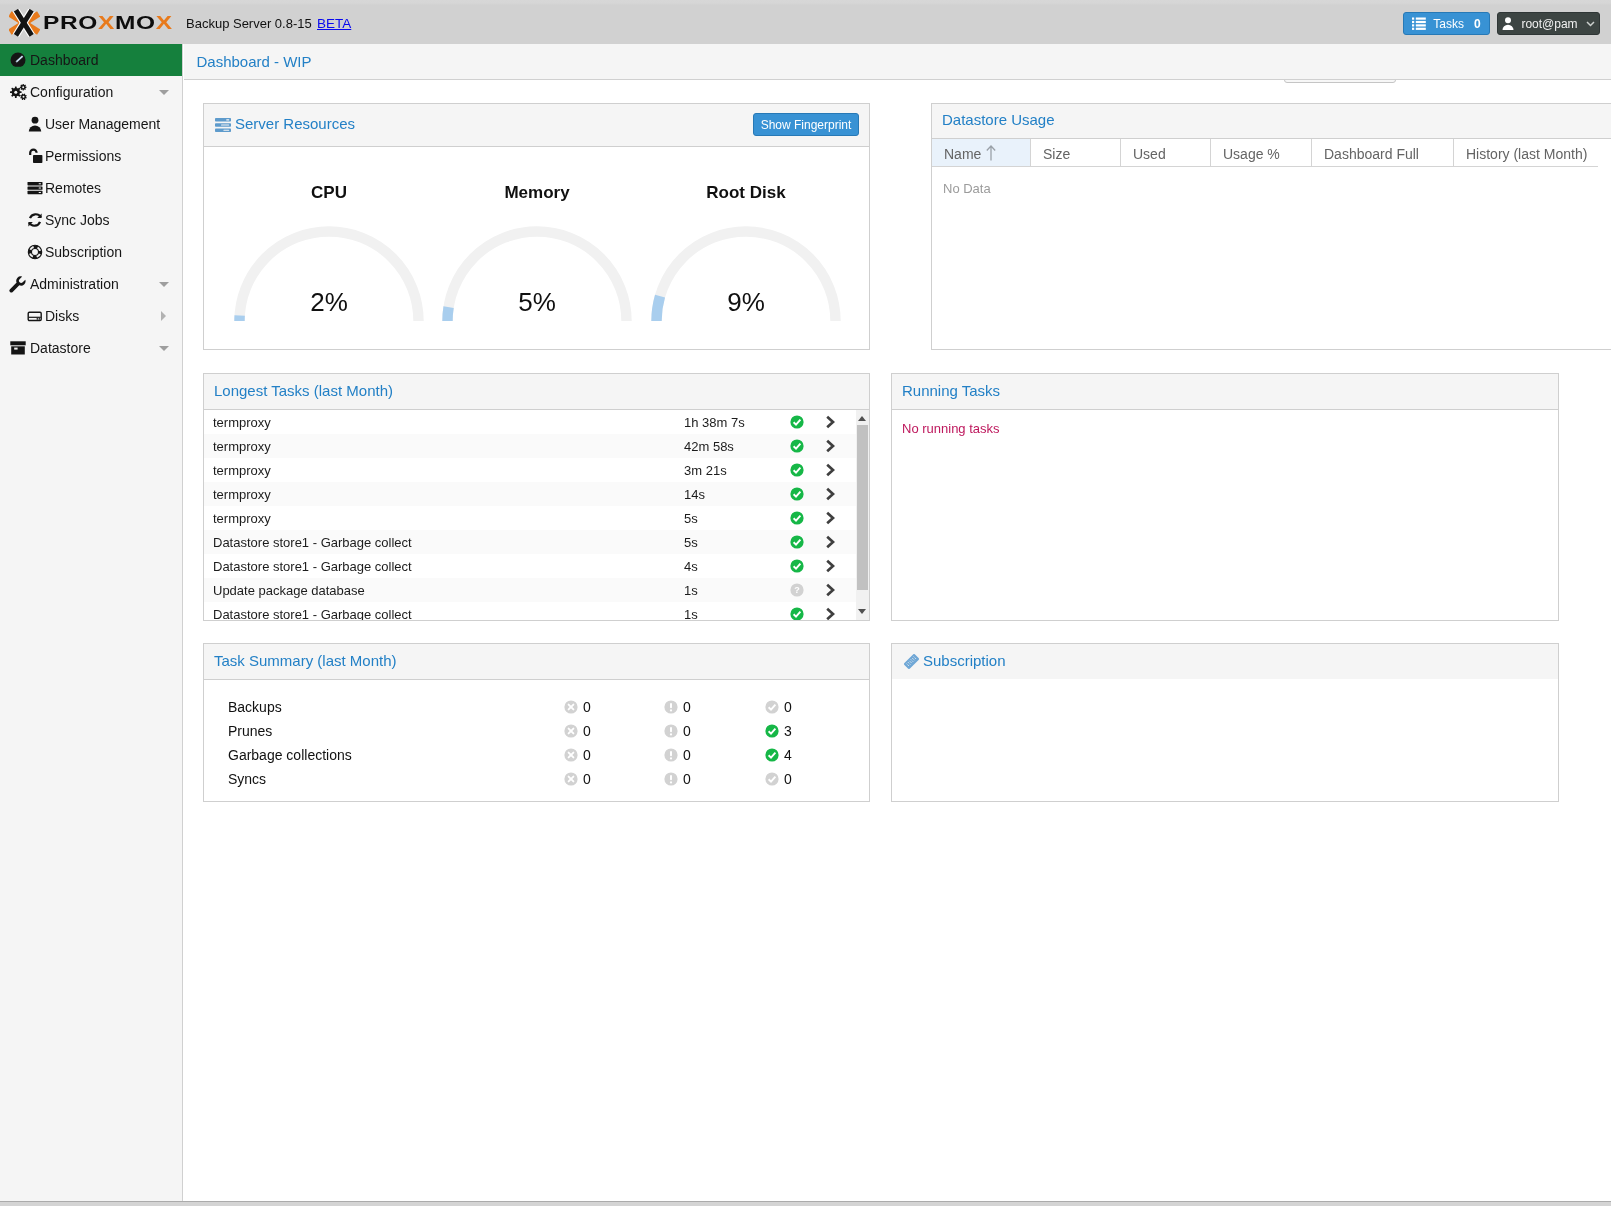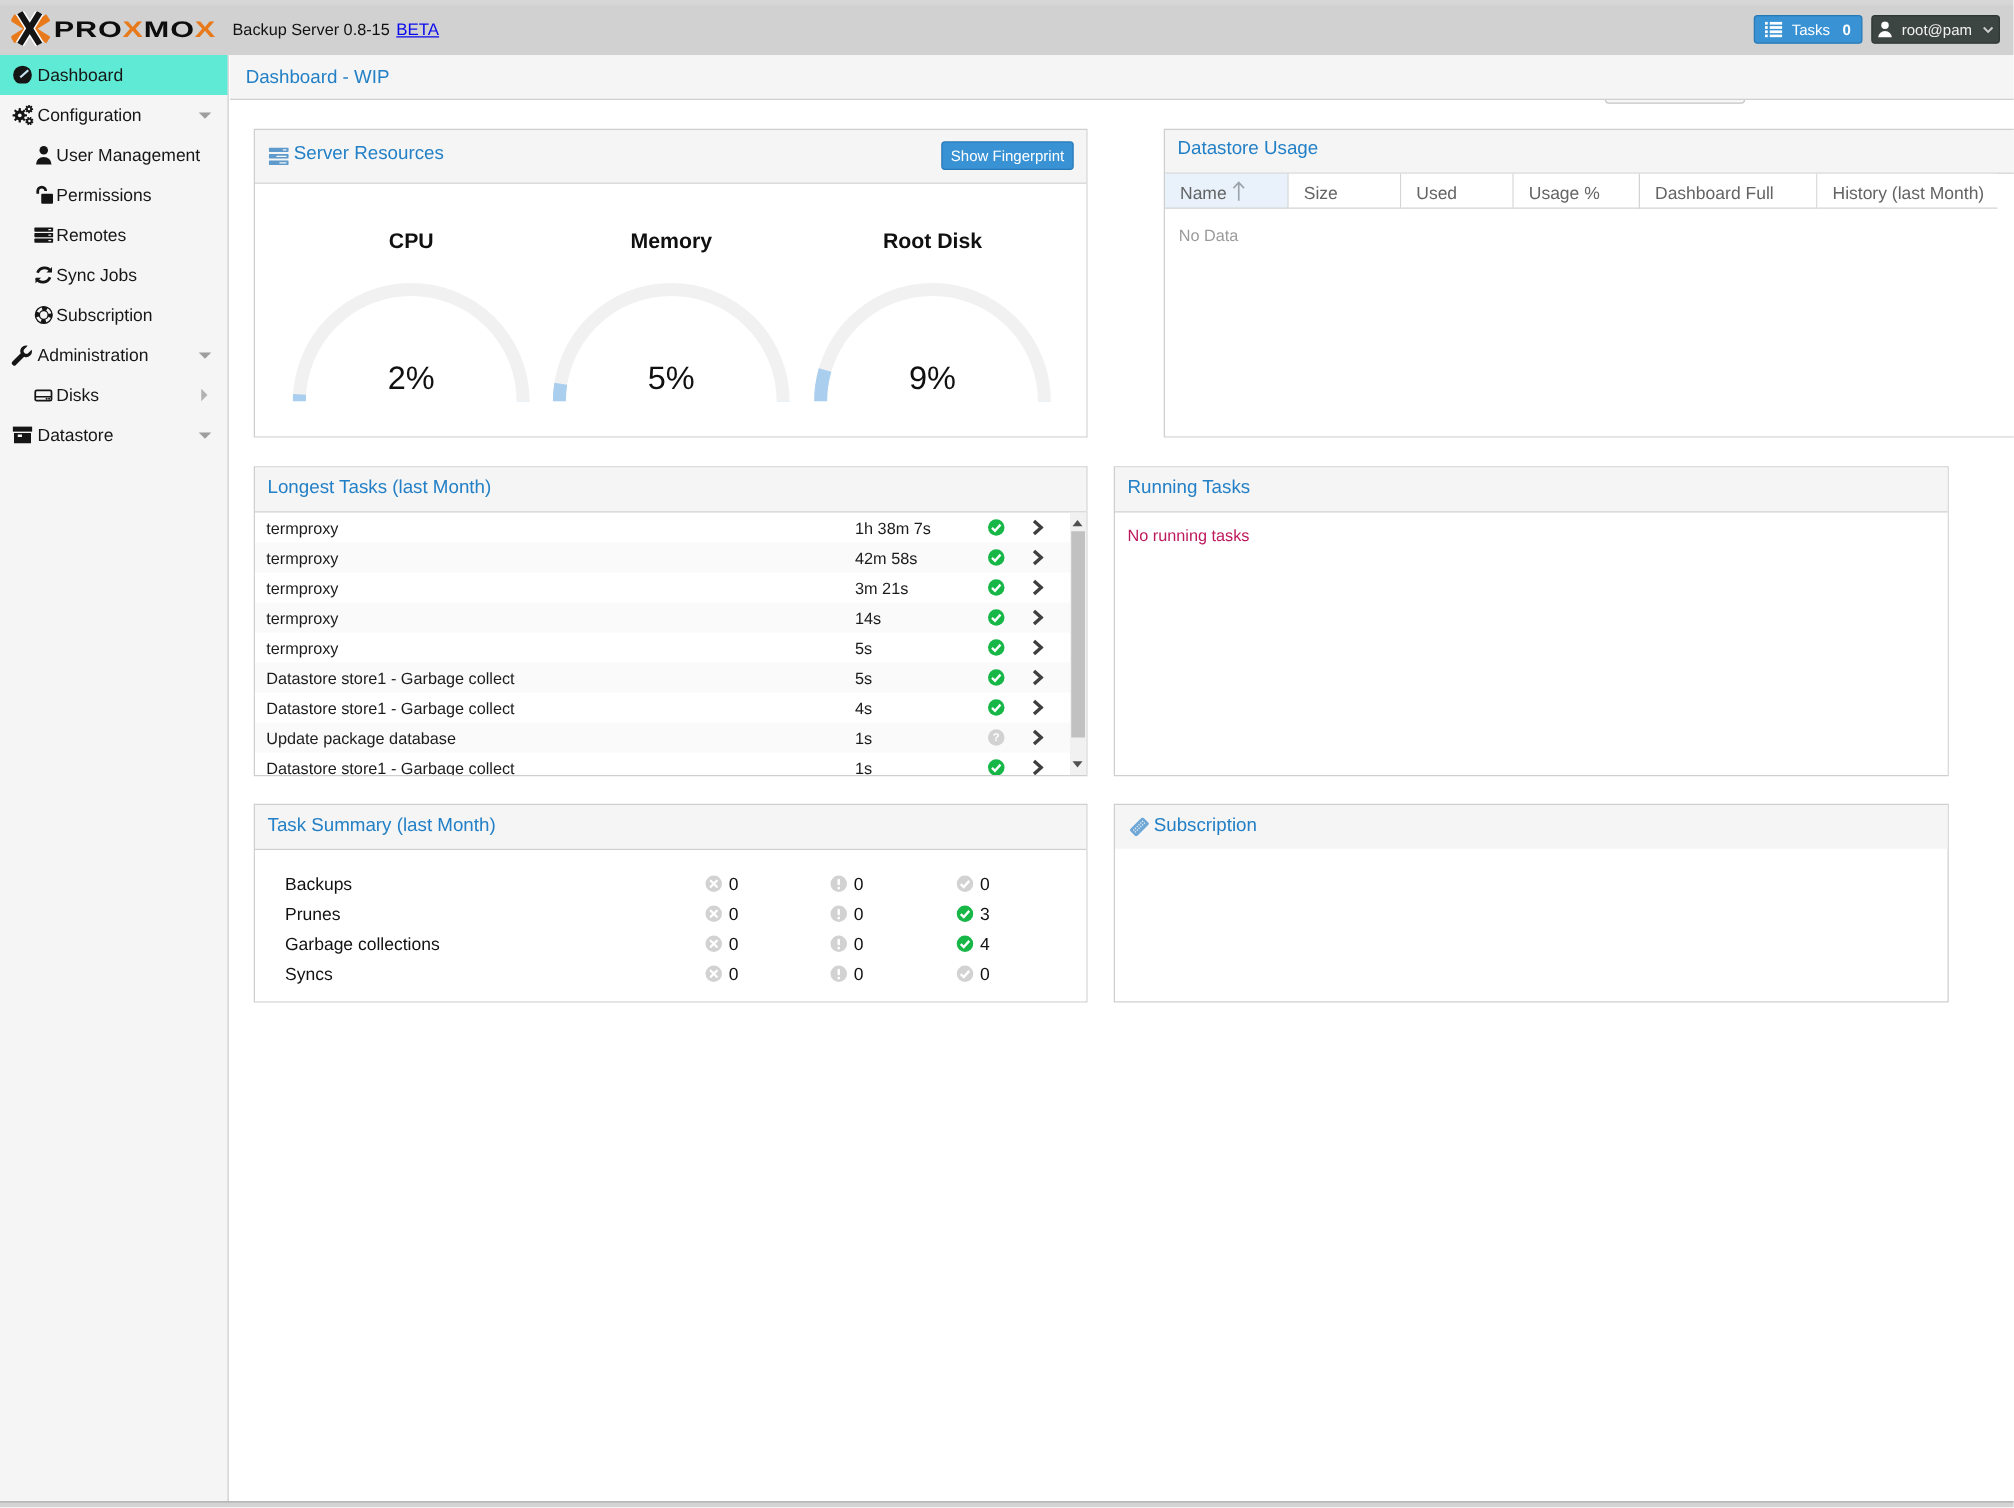--- a/index.html
+++ b/index.html
@@ -15,21 +15,21 @@
 #btn-tasks { left:1403px; width:87px; background:#3892d4; border:1px solid #2779b6; color:#fff; }
 #btn-user { left:1497px; width:103px; background:#3d4543; border:1px solid #2f3636; color:#f1f1f1; }
 
 
 #side { position:absolute; left:0; top:44px; width:183px; height:1158px; background:#f5f5f5; border-right:1px solid #d0d0d0; }
 .sitem { position:absolute; left:0; width:182px; height:32px; font-size:14px; color:#161616; display:flex; align-items:center; }
 .sitem .ic { position:absolute; left:9px; width:18px; height:18px; top:7px; }
 .sitem .ic2 { position:absolute; left:27px; width:16px; height:16px; top:8px; }
 .sitem .txt { position:absolute; left:30px; top:50%; transform:translateY(-50%); }
 .sitem .txt2 { position:absolute; left:45px; top:50%; transform:translateY(-50%); }
-.sel { background:#5eead4; }
+.sel { background:#15803d; }
 .cardn { position:absolute; left:159px; top:14px; width:0; height:0; border-left:5px solid transparent; border-right:5px solid transparent; border-top:5px solid #9e9e9e; }
 .carrt { position:absolute; left:161px; top:11px; width:0; height:0; border-top:5px solid transparent; border-bottom:5px solid transparent; border-left:5px solid #b2b2b2; }
 
 
 #titlebar { position:absolute; left:184px; top:44px; width:1427px; height:36px; background:#f5f5f5; border-bottom:1px solid #d0d0d0; }
 #titlebar .t { position:absolute; left:12.5px; top:9px; font-size:15px; color:#2380c6; }
 
 
 #botbar { position:absolute; left:0; top:1201px; width:1611px; height:5px; background:#d4d4d4; border-top:1px solid #ababab; }
 

